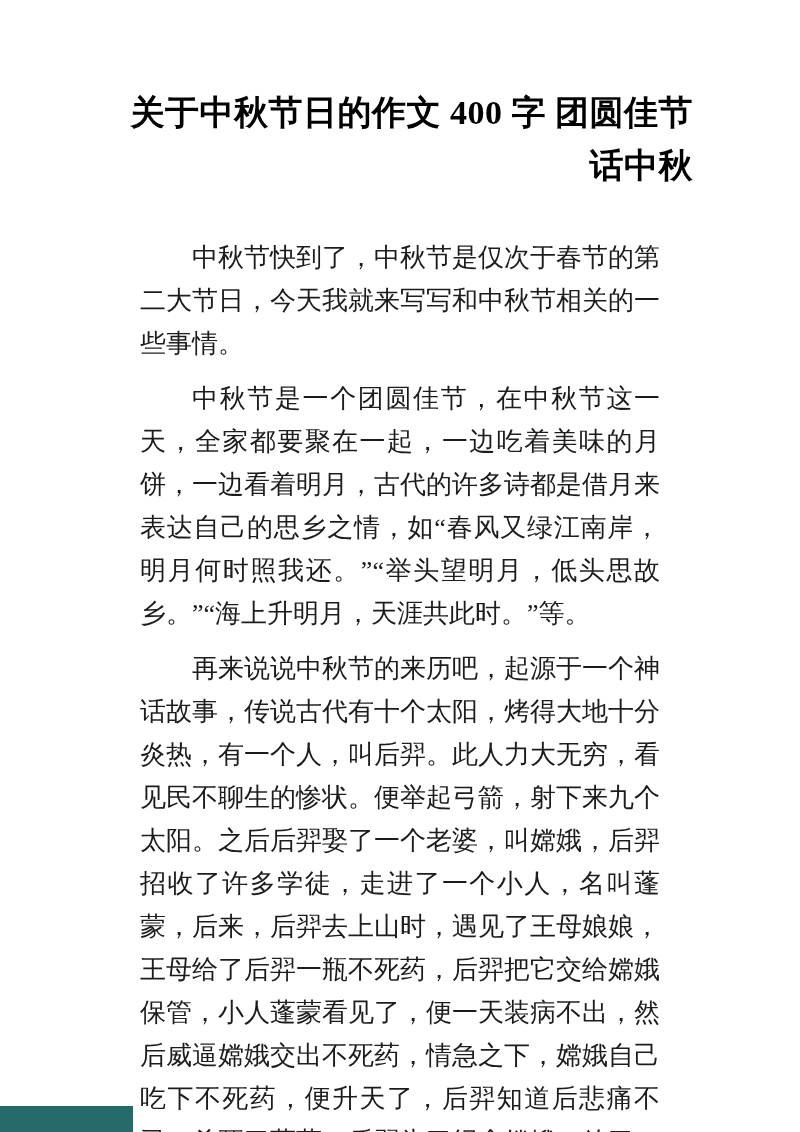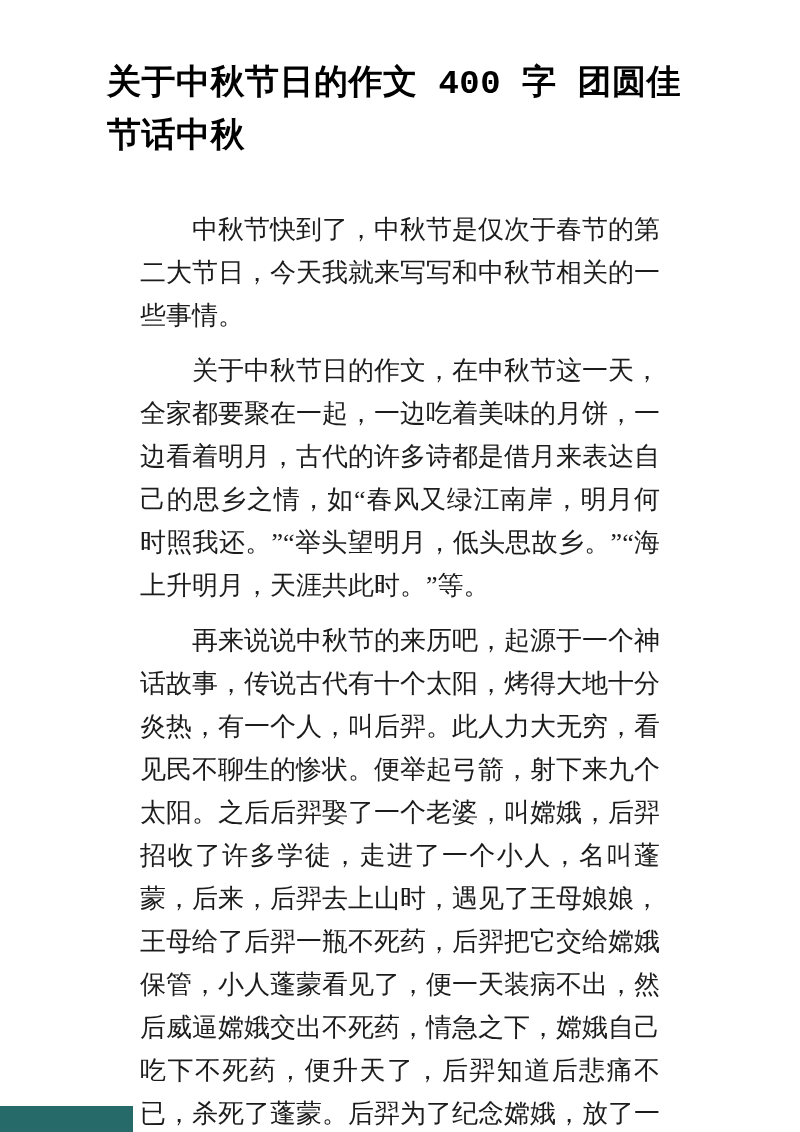--- a/index.html
+++ b/index.html
@@ -10,27 +10,27 @@
   .page {
     position: relative;
     width: 800px;
     height: 1132px;
     background: #ffffff;
     overflow: hidden;
     color: #1c1c1c;
     font-family: "Liberation Serif", "DejaVu Serif", serif;
   }
   .doc-title {
-    margin: 58px auto 0 auto;
+    margin: 86px auto 0 auto;
     max-width: 586px;
-    font-family: Liberation Mono, monospace;
+    font-family: Liberation Serif, serif;
     font-weight: bold;
     font-size: 34px;
     line-height: 53px;
-    text-align: left;
+    text-align: right;
     color: #000000;
     letter-spacing: 0.5px;
   }
   .doc-body {
     margin: 44px 128px 0 128px;
   }
   .para {
     margin: 12px;
     font-size: 26px;
     line-height: 43px;
@@ -51,19 +51,19 @@
 </style>
 </head>
 <body>
 
 <div class="page">
 
   <h1 class="doc-title">关于中秋节日的作文 400 字 团圆佳节话中秋</h1>
 
   <div class="doc-body">
     <p class="para">中秋节快到了，中秋节是仅次于春节的第二大节日，今天我就来写写和中秋节相关的一些事情。</p>
-    <p class="para">关于中秋节日的作文，在中秋节这一天，全家都要聚在一起，一边吃着美味的月饼，一边看着明月，古代的许多诗都是借月来表达自己的思乡之情，如“春风又绿江南岸，明月何时照我还。”“举头望明月，低头思故乡。”“海上升明月，天涯共此时。”等。</p>
+    <p class="para">中秋节是一个团圆佳节，在中秋节这一天，全家都要聚在一起，一边吃着美味的月饼，一边看着明月，古代的许多诗都是借月来表达自己的思乡之情，如“春风又绿江南岸，明月何时照我还。”“举头望明月，低头思故乡。”“海上升明月，天涯共此时。”等。</p>
     <p class="para">再来说说中秋节的来历吧，起源于一个神话故事，传说古代有十个太阳，烤得大地十分炎热，有一个人，叫后羿。此人力大无穷，看见民不聊生的惨状。便举起弓箭，射下来九个太阳。之后后羿娶了一个老婆，叫嫦娥，后羿招收了许多学徒，走进了一个小人，名叫蓬蒙，后来，后羿去上山时，遇见了王母娘娘，王母给了后羿一瓶不死药，后羿把它交给嫦娥保管，小人蓬蒙看见了，便一天装病不出，然后威逼嫦娥交出不死药，情急之下，嫦娥自己吃下不死药，便升天了，后羿知道后悲痛不已，杀死了蓬蒙。后羿为了纪念嫦娥，放了一块月饼在</p>
   </div>
 
   <div class="footer-bar" style="background-color:#266a6a"></div>
 
 </div>
 
 </body></html>

